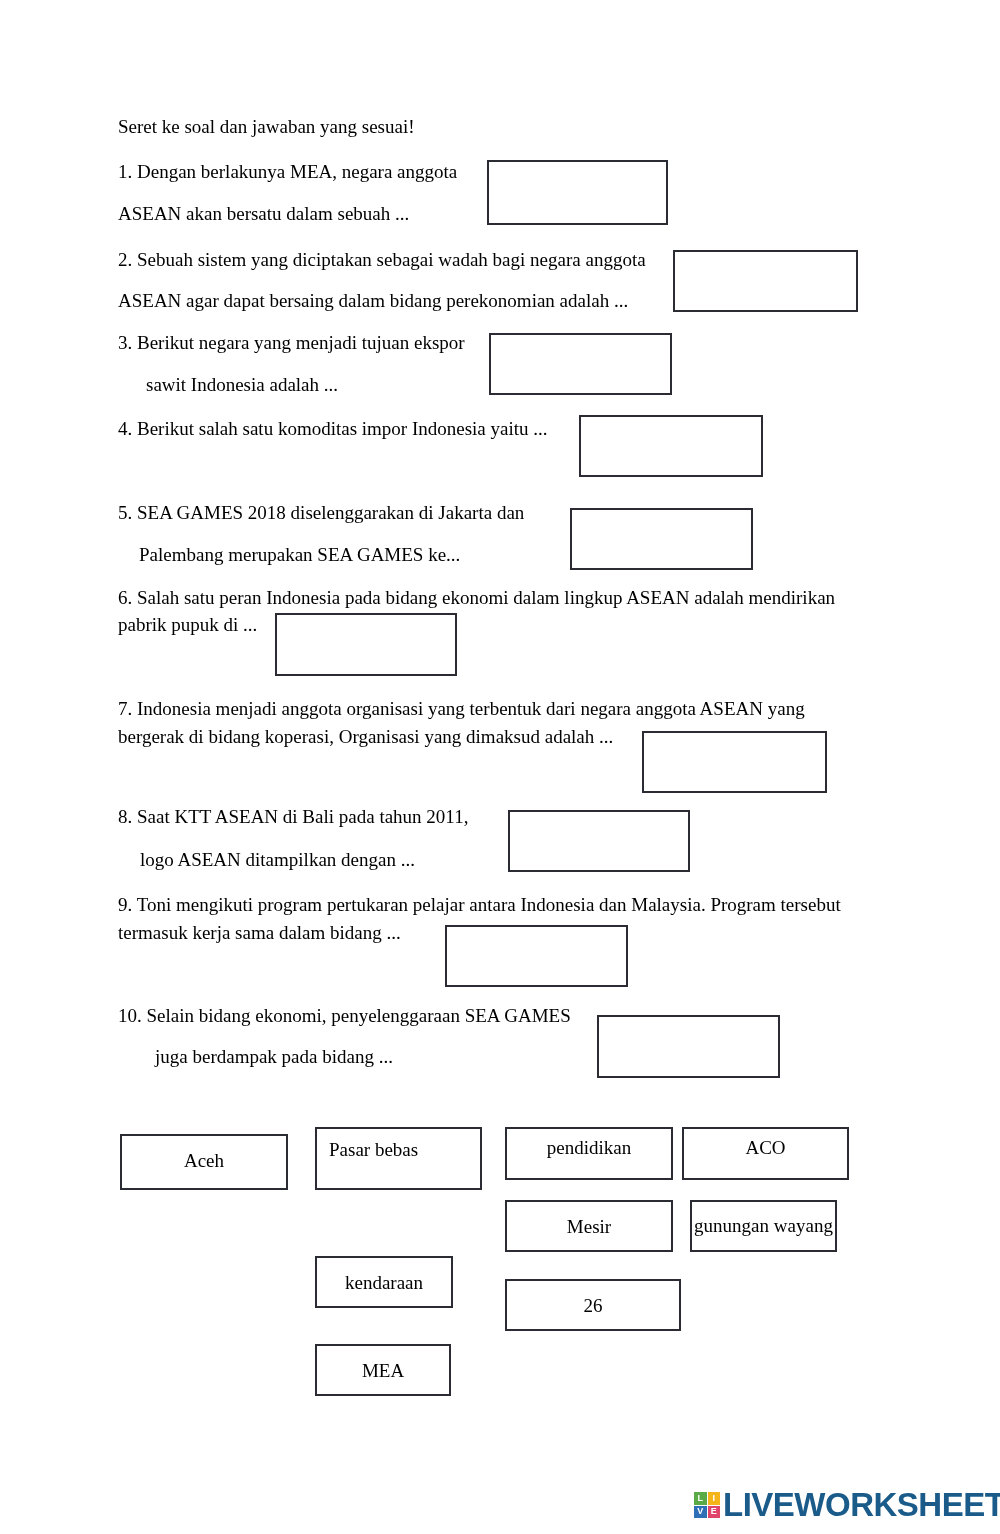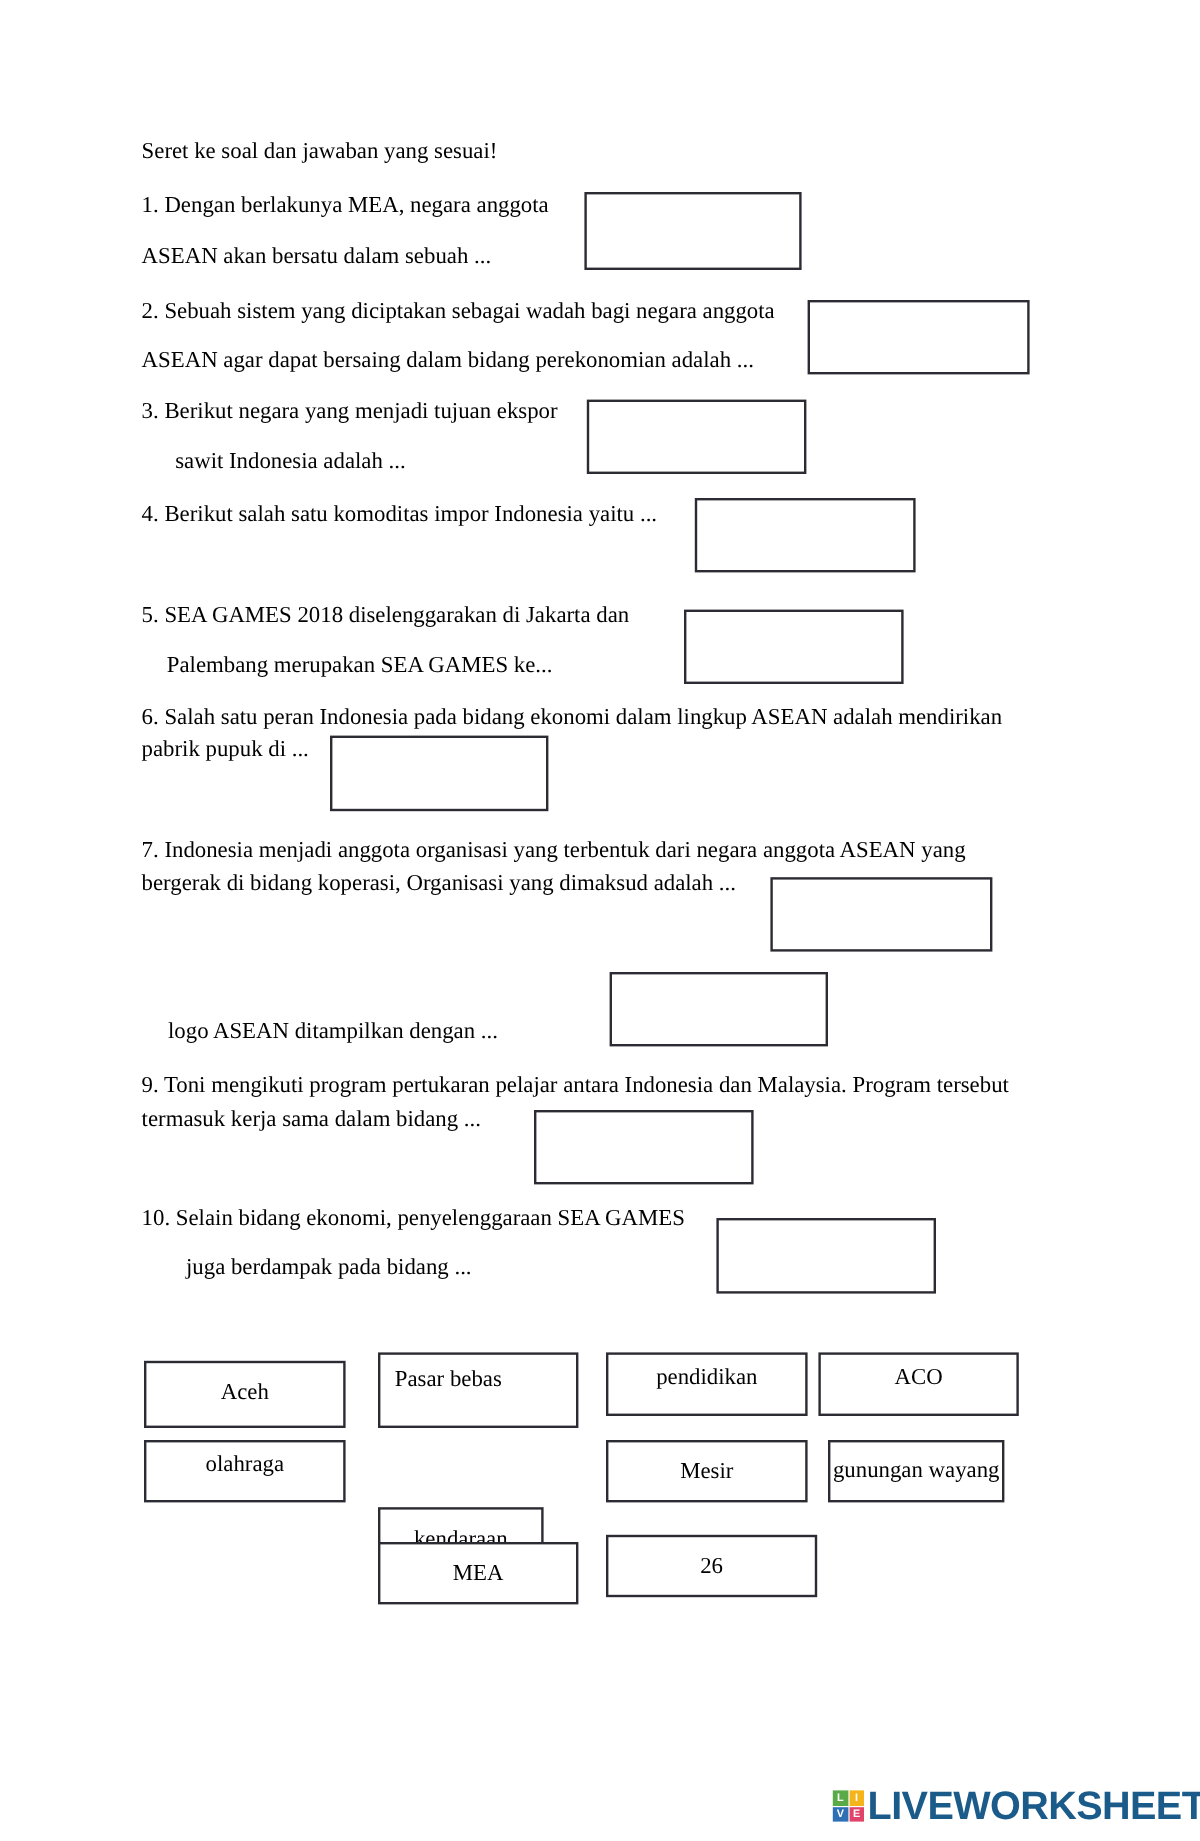--- a/index.html
+++ b/index.html
@@ -114,20 +114,21 @@
   <div class="dropzone" style="left:570px; top:508px; width:183px; height:62px;"></div>
 
   <div class="txt" style="left:118px; top:587px;">6. Salah satu peran Indonesia pada bidang ekonomi dalam lingkup ASEAN adalah mendirikan</div>
   <div class="txt" style="left:118px; top:614px;">pabrik pupuk di ...</div>
   <div class="dropzone" style="left:275px; top:613px; width:182px; height:63px;"></div>
 
   <div class="txt" style="left:118px; top:698px;">7. Indonesia menjadi anggota organisasi yang terbentuk dari negara anggota ASEAN yang</div>
   <div class="txt" style="left:118px; top:726px;">bergerak di bidang koperasi,  Organisasi yang dimaksud adalah ...</div>
   <div class="dropzone" style="left:642px; top:731px; width:185px; height:62px;"></div>
 
+  <div class="txt" style="left:118px; top:806px;">8. Saat KTT ASEAN di Bali pada tahun 2011,</div>
   <div class="txt" style="left:140px; top:849px;">logo ASEAN ditampilkan dengan ...</div>
   <div class="dropzone" style="left:508px; top:810px; width:182px; height:62px;"></div>
 
   <div class="txt" style="left:118px; top:894px;">9. Toni mengikuti program pertukaran pelajar antara Indonesia dan Malaysia. Program tersebut</div>
   <div class="txt" style="left:118px; top:922px;">termasuk kerja sama dalam bidang ...</div>
   <div class="dropzone" style="left:445px; top:925px; width:183px; height:62px;"></div>
 
   <div class="txt" style="left:118px; top:1005px;">10. Selain bidang ekonomi, penyelenggaraan SEA GAMES</div>
   <div class="txt" style="left:155px; top:1046px;">juga berdampak pada bidang ...</div>
   <div class="dropzone" style="left:597px; top:1015px; width:183px; height:63px;"></div>
@@ -138,34 +139,31 @@
   <div class="answer left-al" style="left:315px; top:1127px; width:167px; height:63px;">
     <span class="atext">Pasar bebas</span>
   </div>
   <div class="answer top-al" style="left:505px; top:1127px; width:168px; height:53px;">
     <span class="atext">pendidikan</span>
   </div>
   <div class="answer top-al" style="left:682px; top:1127px; width:167px; height:53px;">
     <span class="atext">ACO</span>
   </div>
 
-  <div class="answer top-al" style="left:120px; top:1200px; width:168px; height:52px;">
-    <span class="atext">olahraga</span>
-  </div>
   <div class="answer" style="left:315px; top:1256px; width:138px; height:52px;">
     <span class="atext">kendaraan</span>
   </div>
   <div class="answer" style="left:505px; top:1200px; width:168px; height:52px;">
     <span class="atext">Mesir</span>
   </div>
   <div class="answer two-line" style="left:690px; top:1200px; width:147px; height:52px;">
     <span class="atext">gunungan wayang</span>
   </div>
 
-  <div class="answer" style="left:315px; top:1285px; width:167px; height:52px;">
+  <div class="answer" style="left:315px; top:1344px; width:136px; height:52px;">
     <span class="atext">MEA</span>
   </div>
   <div class="answer" style="left:505px; top:1279px; width:176px; height:52px;">
     <span class="atext">26</span>
   </div>
 
   <div id="lw-logo">
     <div id="lw-mark">
       <span style="background:#5aab47;">L</span>
       <span style="background:#f4b41a;">I</span>

